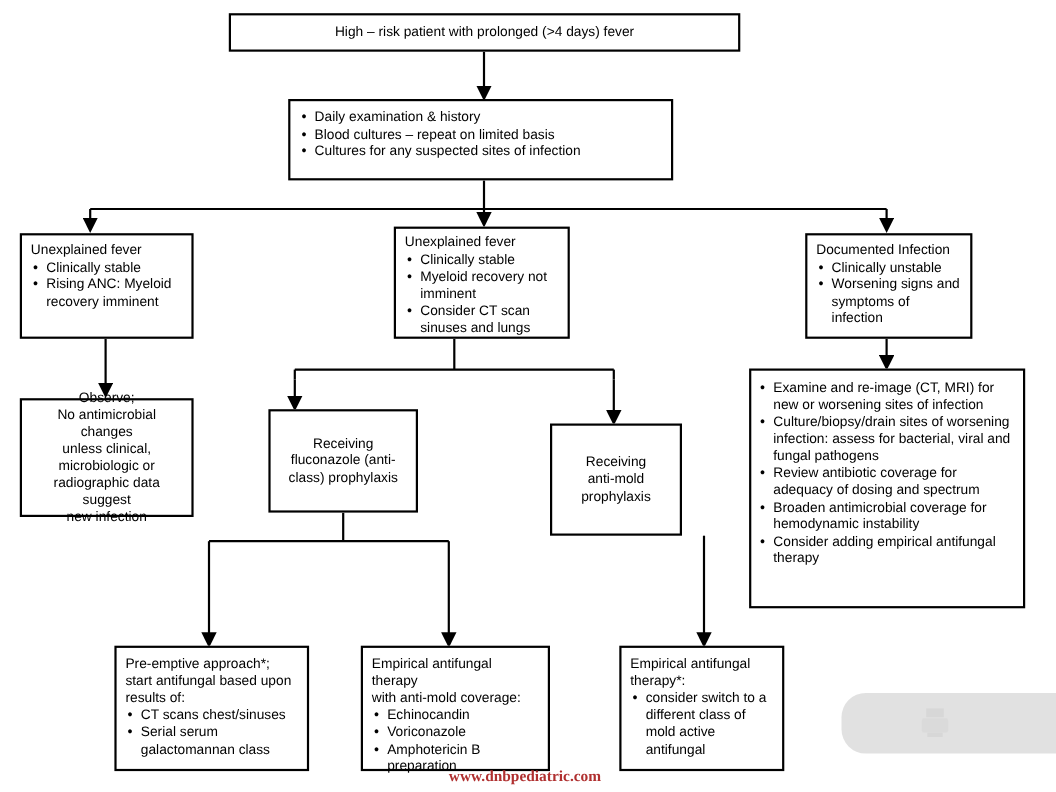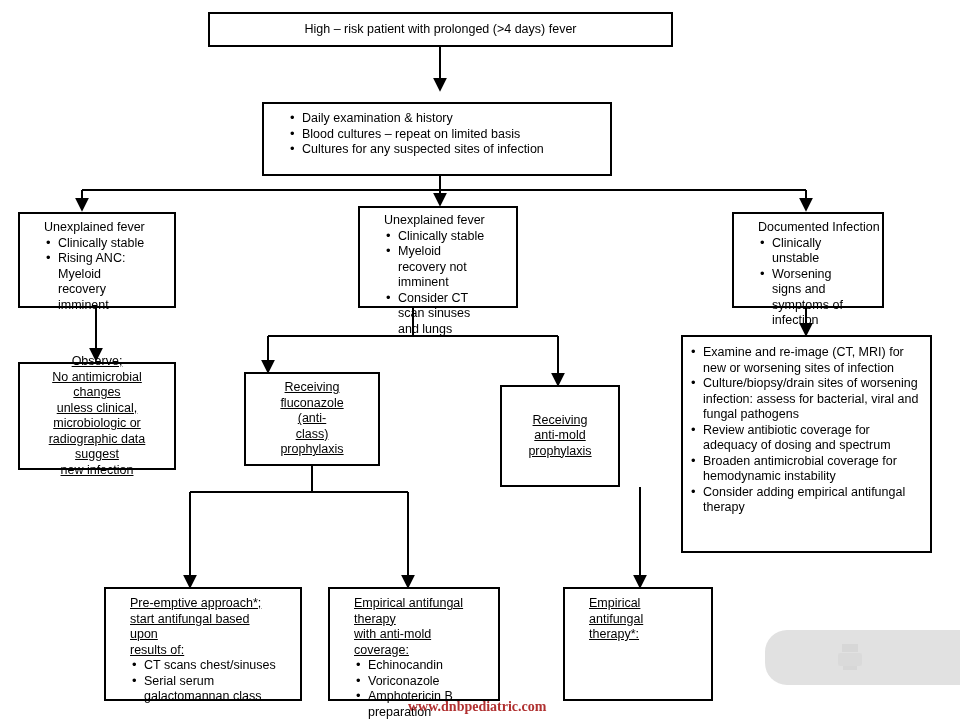--- a/index.html
+++ b/index.html
@@ -24,21 +24,21 @@
     pointer-events: none;
   }
   .box {
     position: absolute;
     box-sizing: border-box;
     border: 2px solid #000000;
     background: #ffffff;
     color: #000000;
     font-size: 12.5px;
     line-height: 15.5px;
-    padding: 6px 24px;
+    padding: 6px 8px;
     z-index: 2;
   }
   .box.center {
     text-align: center;
   }
   .box.mid {
     display: flex;
     flex-direction: column;
     justify-content: center;
     align-items: center;
@@ -63,21 +63,21 @@
     left: 2px;
     top: -1px;
     font-size: 13px;
     line-height: 16px;
   }
   .title-box {
     display: flex;
     align-items: center;
     justify-content: center;
   }
-  .line-block { display: block; text-decoration: underline; }
+  .line-block { display: block; }
   #watermark {
     position: absolute;
     color: #b03030;
     font-size: 14px;
     font-weight: bold;
     font-family: "Liberation Serif", serif;
     letter-spacing: 0px;
     white-space: nowrap;
     z-index: 5;
   }
@@ -163,21 +163,21 @@
       <path d="M 408 492 L 408 500"></path>
 
       <path d="M 640 487 L 640 500"></path>
     </g>
   </svg>
 
   <div class="box title-box" style="left:208px; top:12px; width:465px; height:35px;">
     <span class="hdr">High – risk patient with prolonged (&gt;4 days) fever</span>
   </div>
 
-  <div class="box" style="left:262px; top:90px; width:350px; height:74px; padding-top:7px;margin-top:12px;">
+  <div class="box" style="left:262px; top:90px; width:350px; height:74px; padding-top:7px;">
     <ul class="blist">
       <li>Daily examination &amp; history</li>
       <li>Blood cultures – repeat on limited basis</li>
       <li>Cultures for any suspected sites of infection</li>
     </ul>
   </div>
 
   <div class="box" style="left:18px; top:212px; width:158px; height:96px;">
     <span class="hdr">Unexplained fever</span>
     <ul class="blist">
@@ -227,21 +227,21 @@
   <div class="box" style="left:681px; top:335px; width:251px; height:218px; padding:8px 8px 8px 6px;">
     <ul class="blist">
       <li>Examine and re-image (CT, MRI) for new or worsening sites of infection</li>
       <li>Culture/biopsy/drain sites of worsening infection: assess for bacterial, viral and fungal pathogens</li>
       <li>Review antibiotic coverage for adequacy of dosing and spectrum</li>
       <li>Broaden antimicrobial coverage for hemodynamic instability</li>
       <li>Consider adding empirical antifungal therapy</li>
     </ul>
   </div>
 
-  <div class="box" style="left:104px; top:587px; width:198px; height:114px; padding-top:7px;">
+  <div class="box" style="left:104px; top:587px; width:177px; height:114px; padding-top:7px;">
     <span class="line-block">Pre-emptive approach*;</span>
     <span class="line-block">start antifungal based upon</span>
     <span class="line-block">results of:</span>
     <ul class="blist">
       <li>CT scans chest/sinuses</li>
       <li>Serial serum galactomannan class</li>
     </ul>
   </div>
 
   <div class="box" style="left:328px; top:587px; width:172px; height:114px; padding-top:7px;">
@@ -250,20 +250,23 @@
     <ul class="blist">
       <li>Echinocandin</li>
       <li>Voriconazole</li>
       <li>Amphotericin B preparation</li>
     </ul>
   </div>
 
   <div class="box" style="left:563px; top:587px; width:150px; height:114px; padding-top:7px;">
     <span class="line-block">Empirical antifungal</span>
     <span class="line-block">therapy*:</span>
+    <ul class="blist">
+      <li>consider switch to a different class of mold active antifungal</li>
+    </ul>
   </div>
 
   <div id="player-overlay" style="left:765px; top:630px; width:195px; height:55px;">
     <span class="glyph">
       <span class="cap"></span>
       <span class="body"></span>
       <span class="tray"></span>
     </span>
   </div>
 

